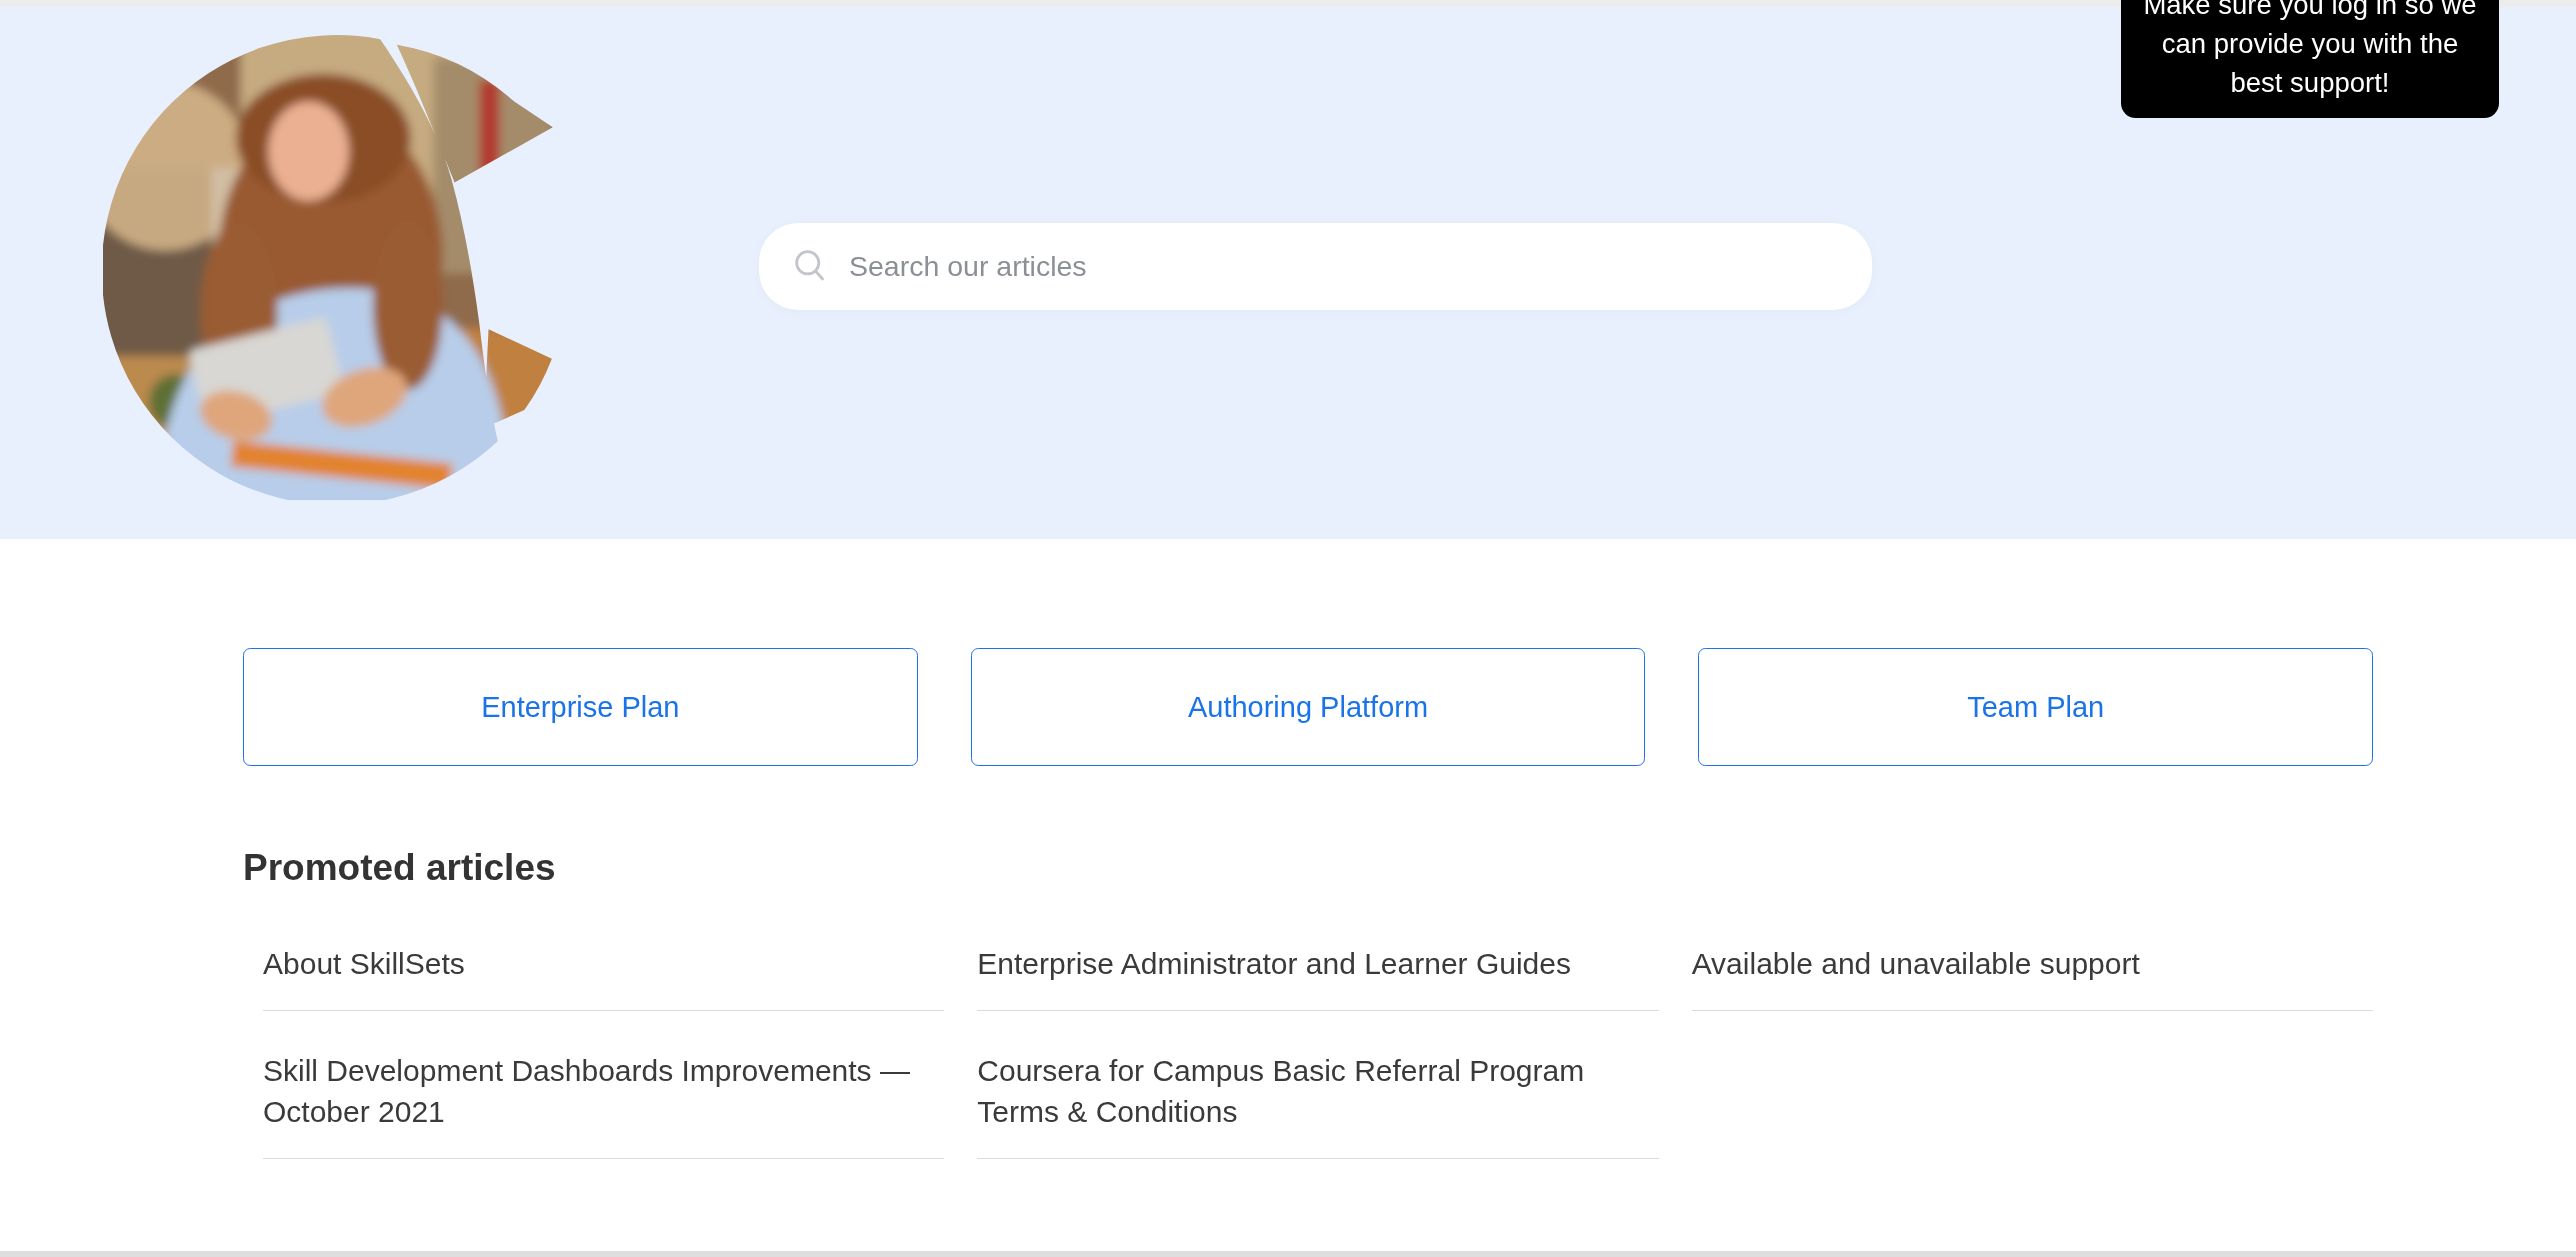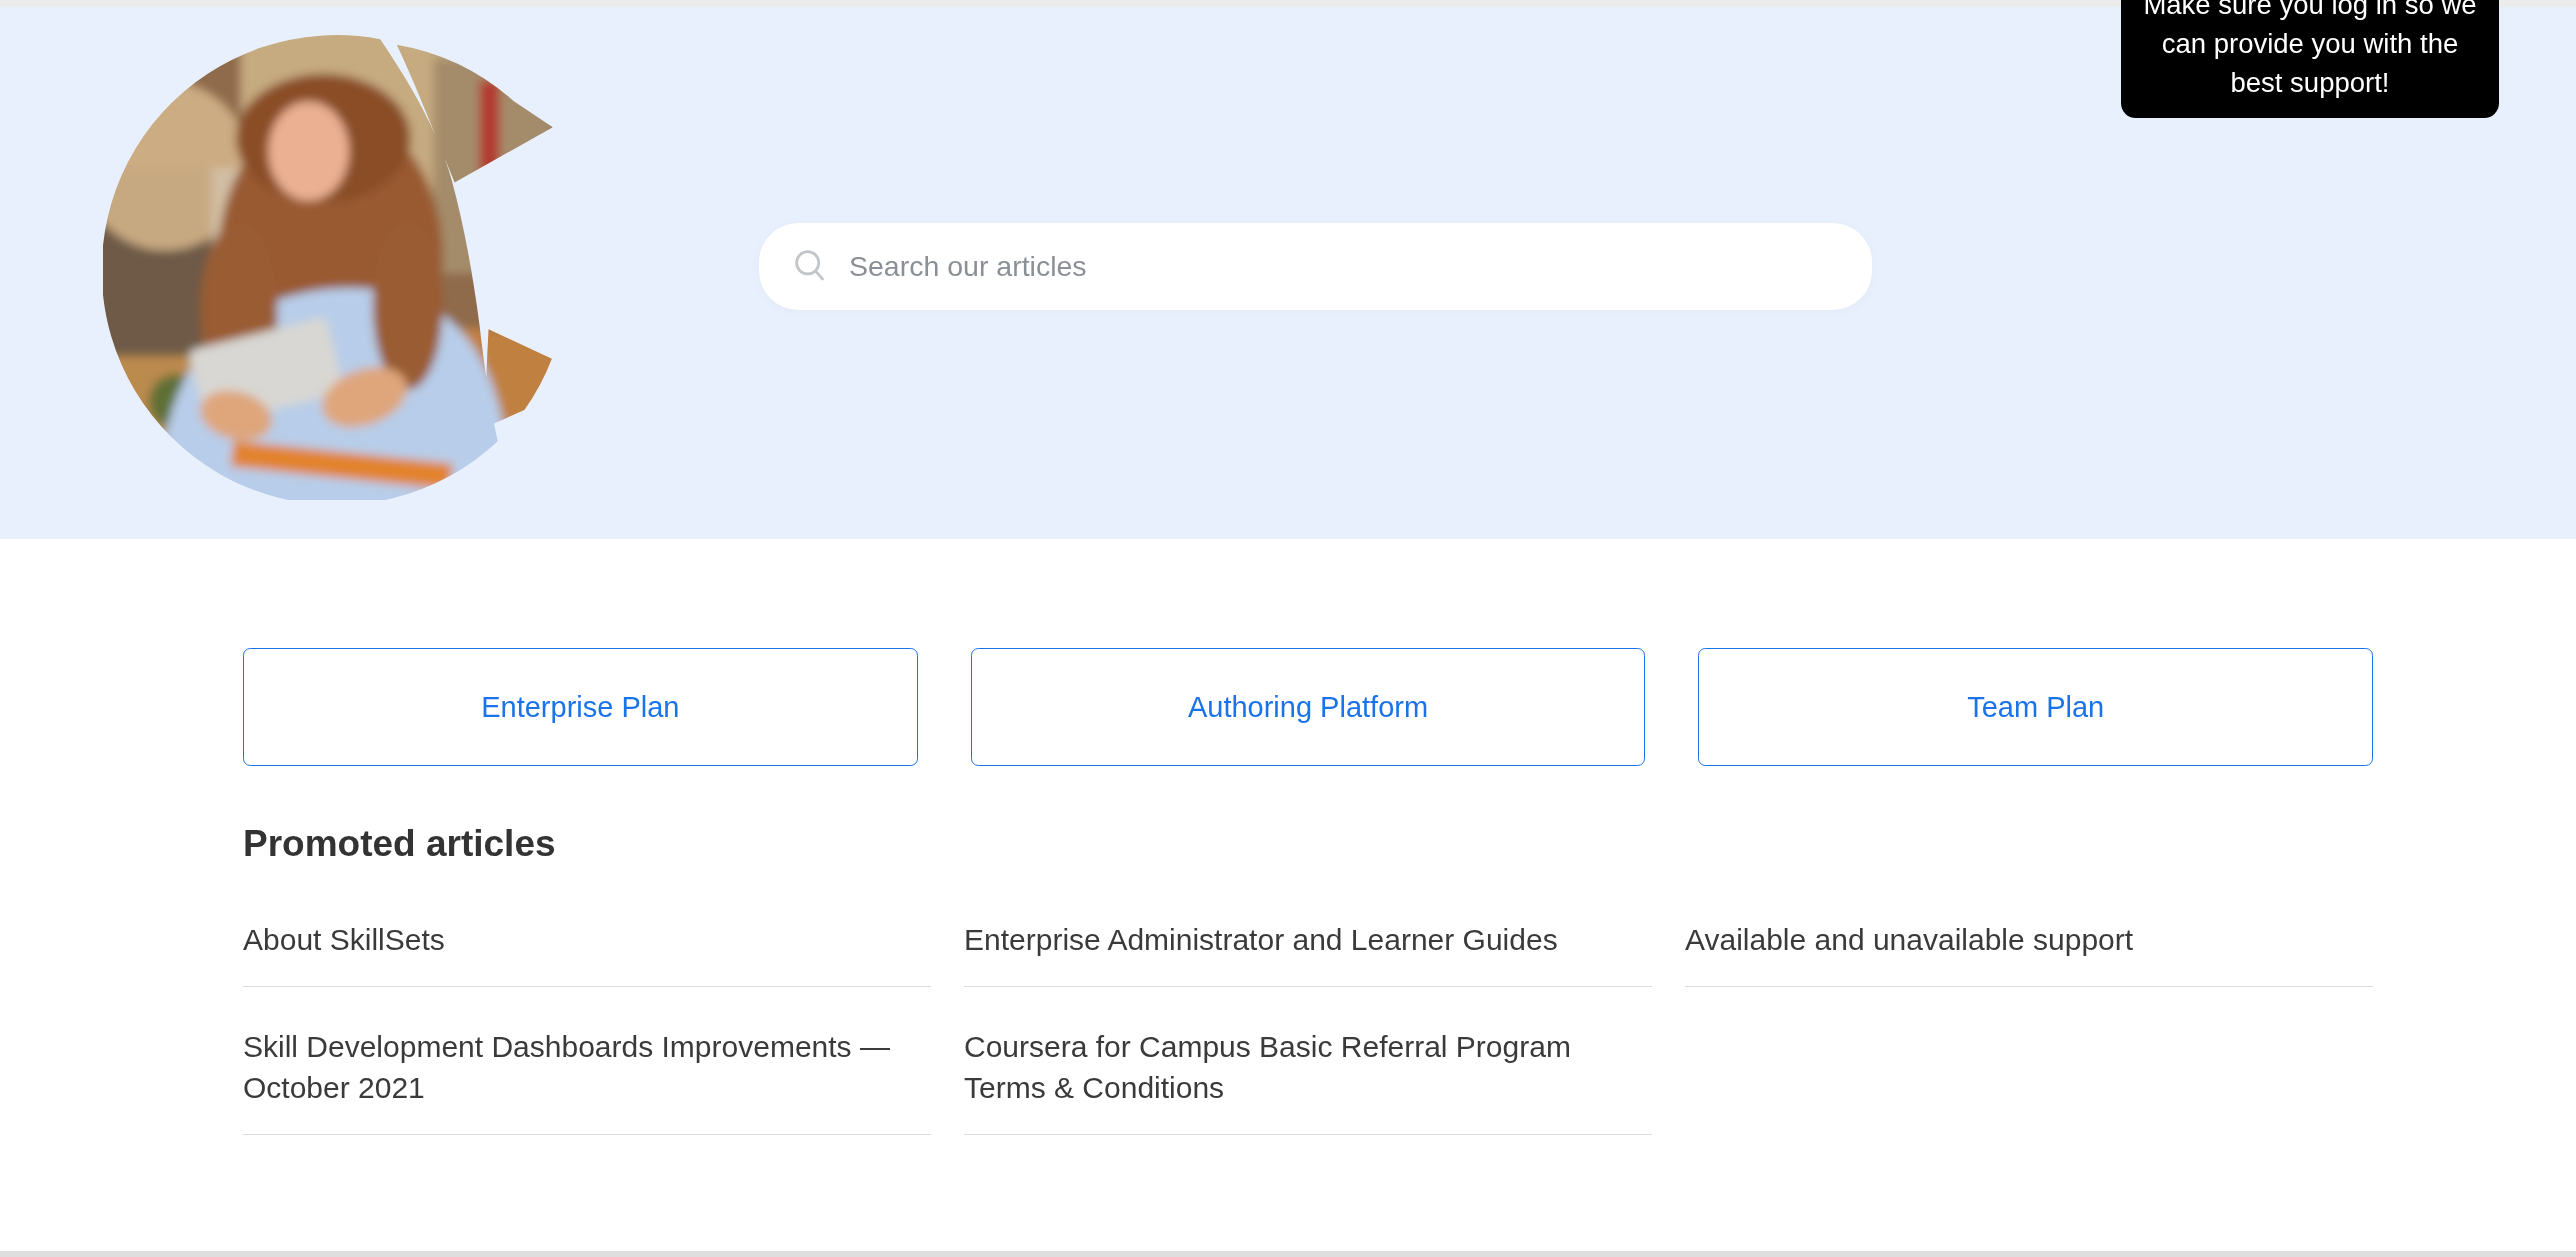--- a/index.html
+++ b/index.html
@@ -61,28 +61,29 @@
     background:#ffffff;
     border:1.8px solid #1A73E8;
     border-radius:7.3px;
     color:#1A73E8;
     font-family:"Liberation Sans", sans-serif;
     font-size:29px;
     display:flex; align-items:center; justify-content:center;
     cursor:pointer;
   }
   .promoted-heading {
-    margin-top:56px;
+    margin-top:80px;
     font-size:37px; font-weight:700; color:#333333;
     line-height:44px;
   }
   .articles {
     margin-top:53px;
     display:grid; grid-template-columns:repeat(3,1fr); gap:0 33px;
     align-items:start;
+    margin-left:20px;
   }
   .article-item {
     font-size:30px; line-height:41px; color:#3a3a3a;
     padding-bottom:26px;
     border-bottom:1.8px solid #DBDBDB;
     margin-bottom:39px;
     cursor:pointer;
     display:block;
   }
   .bottom-strip {

